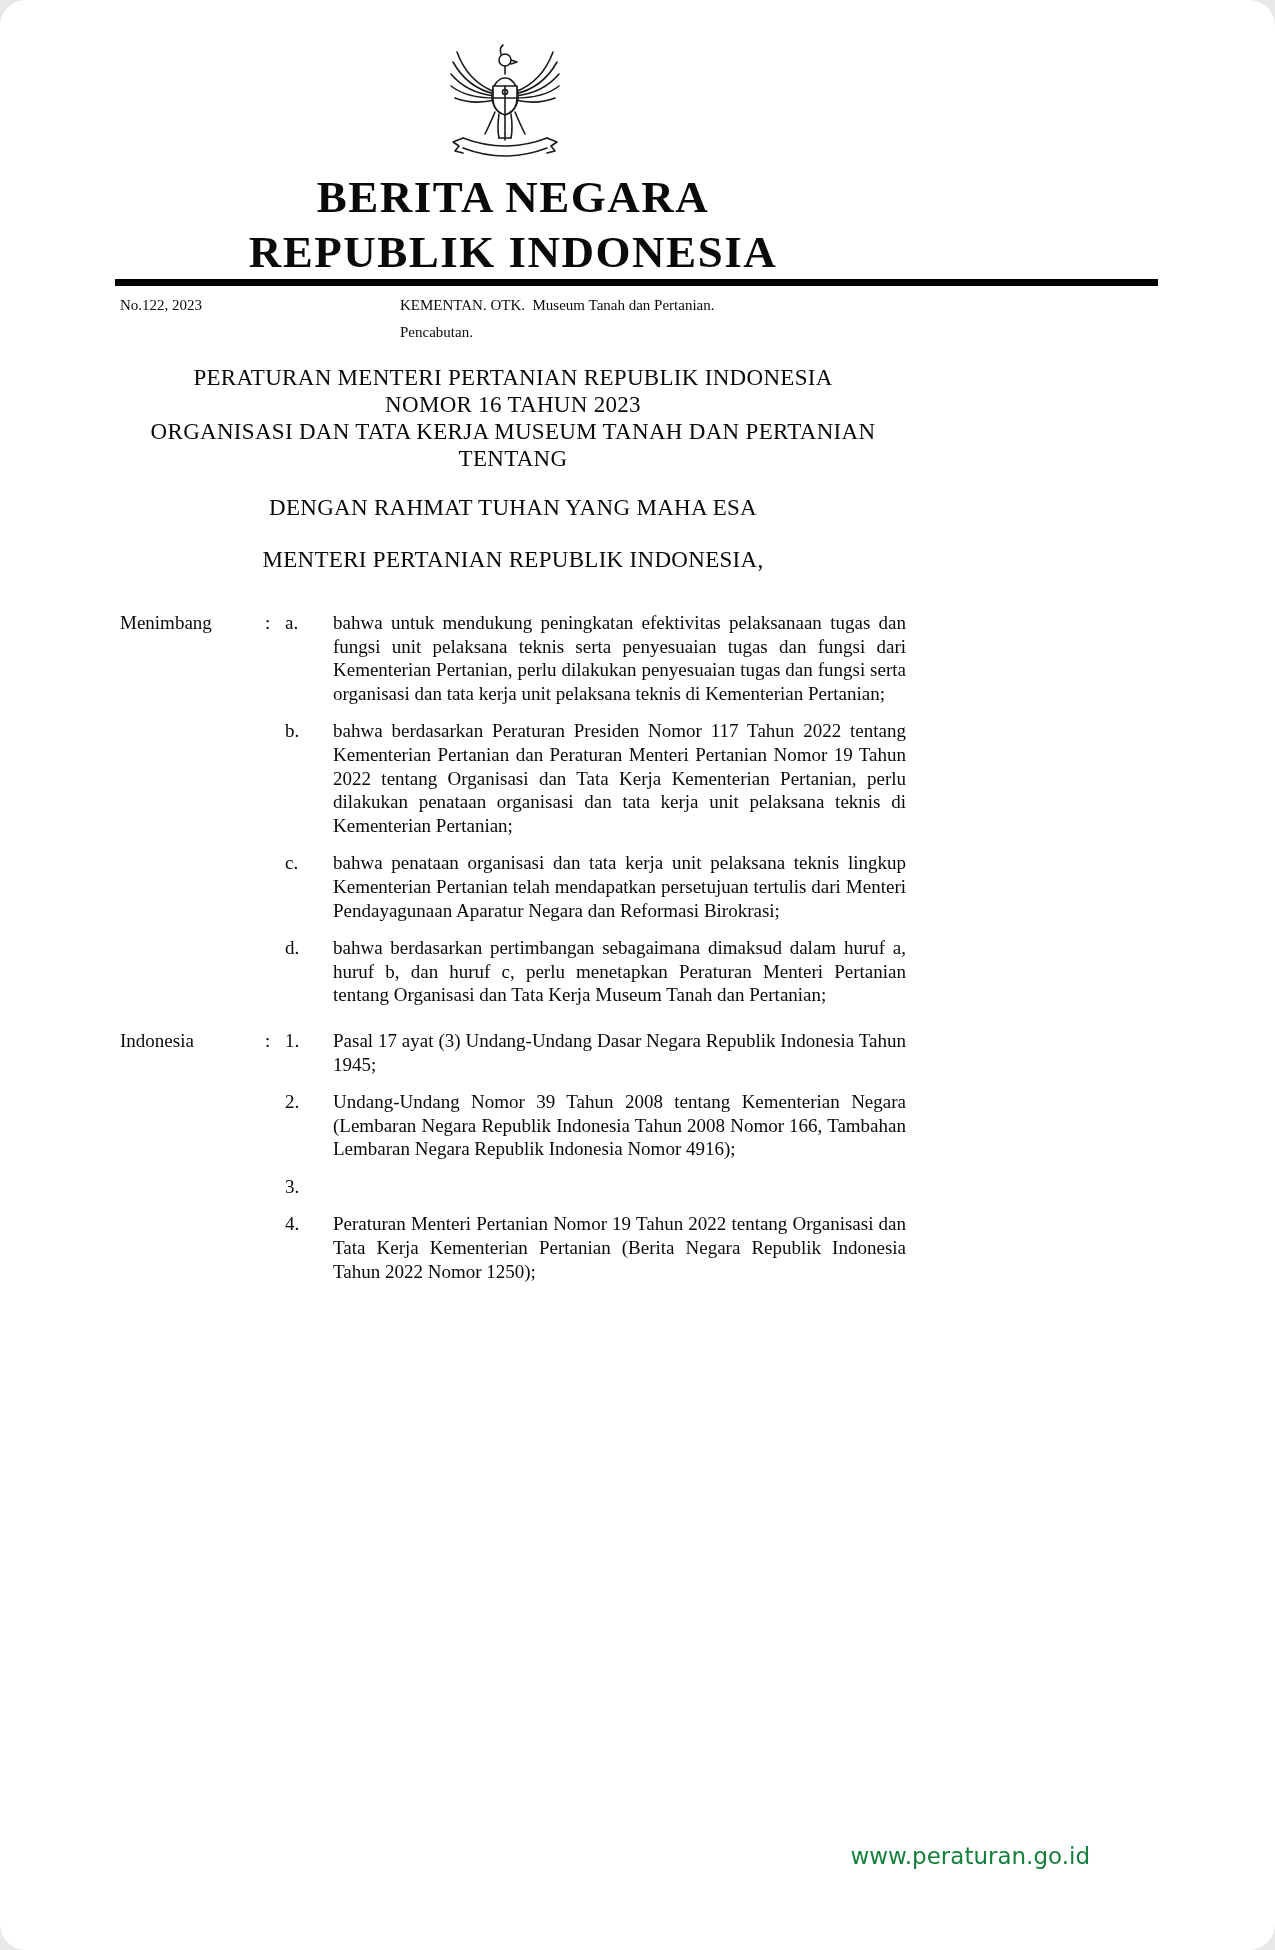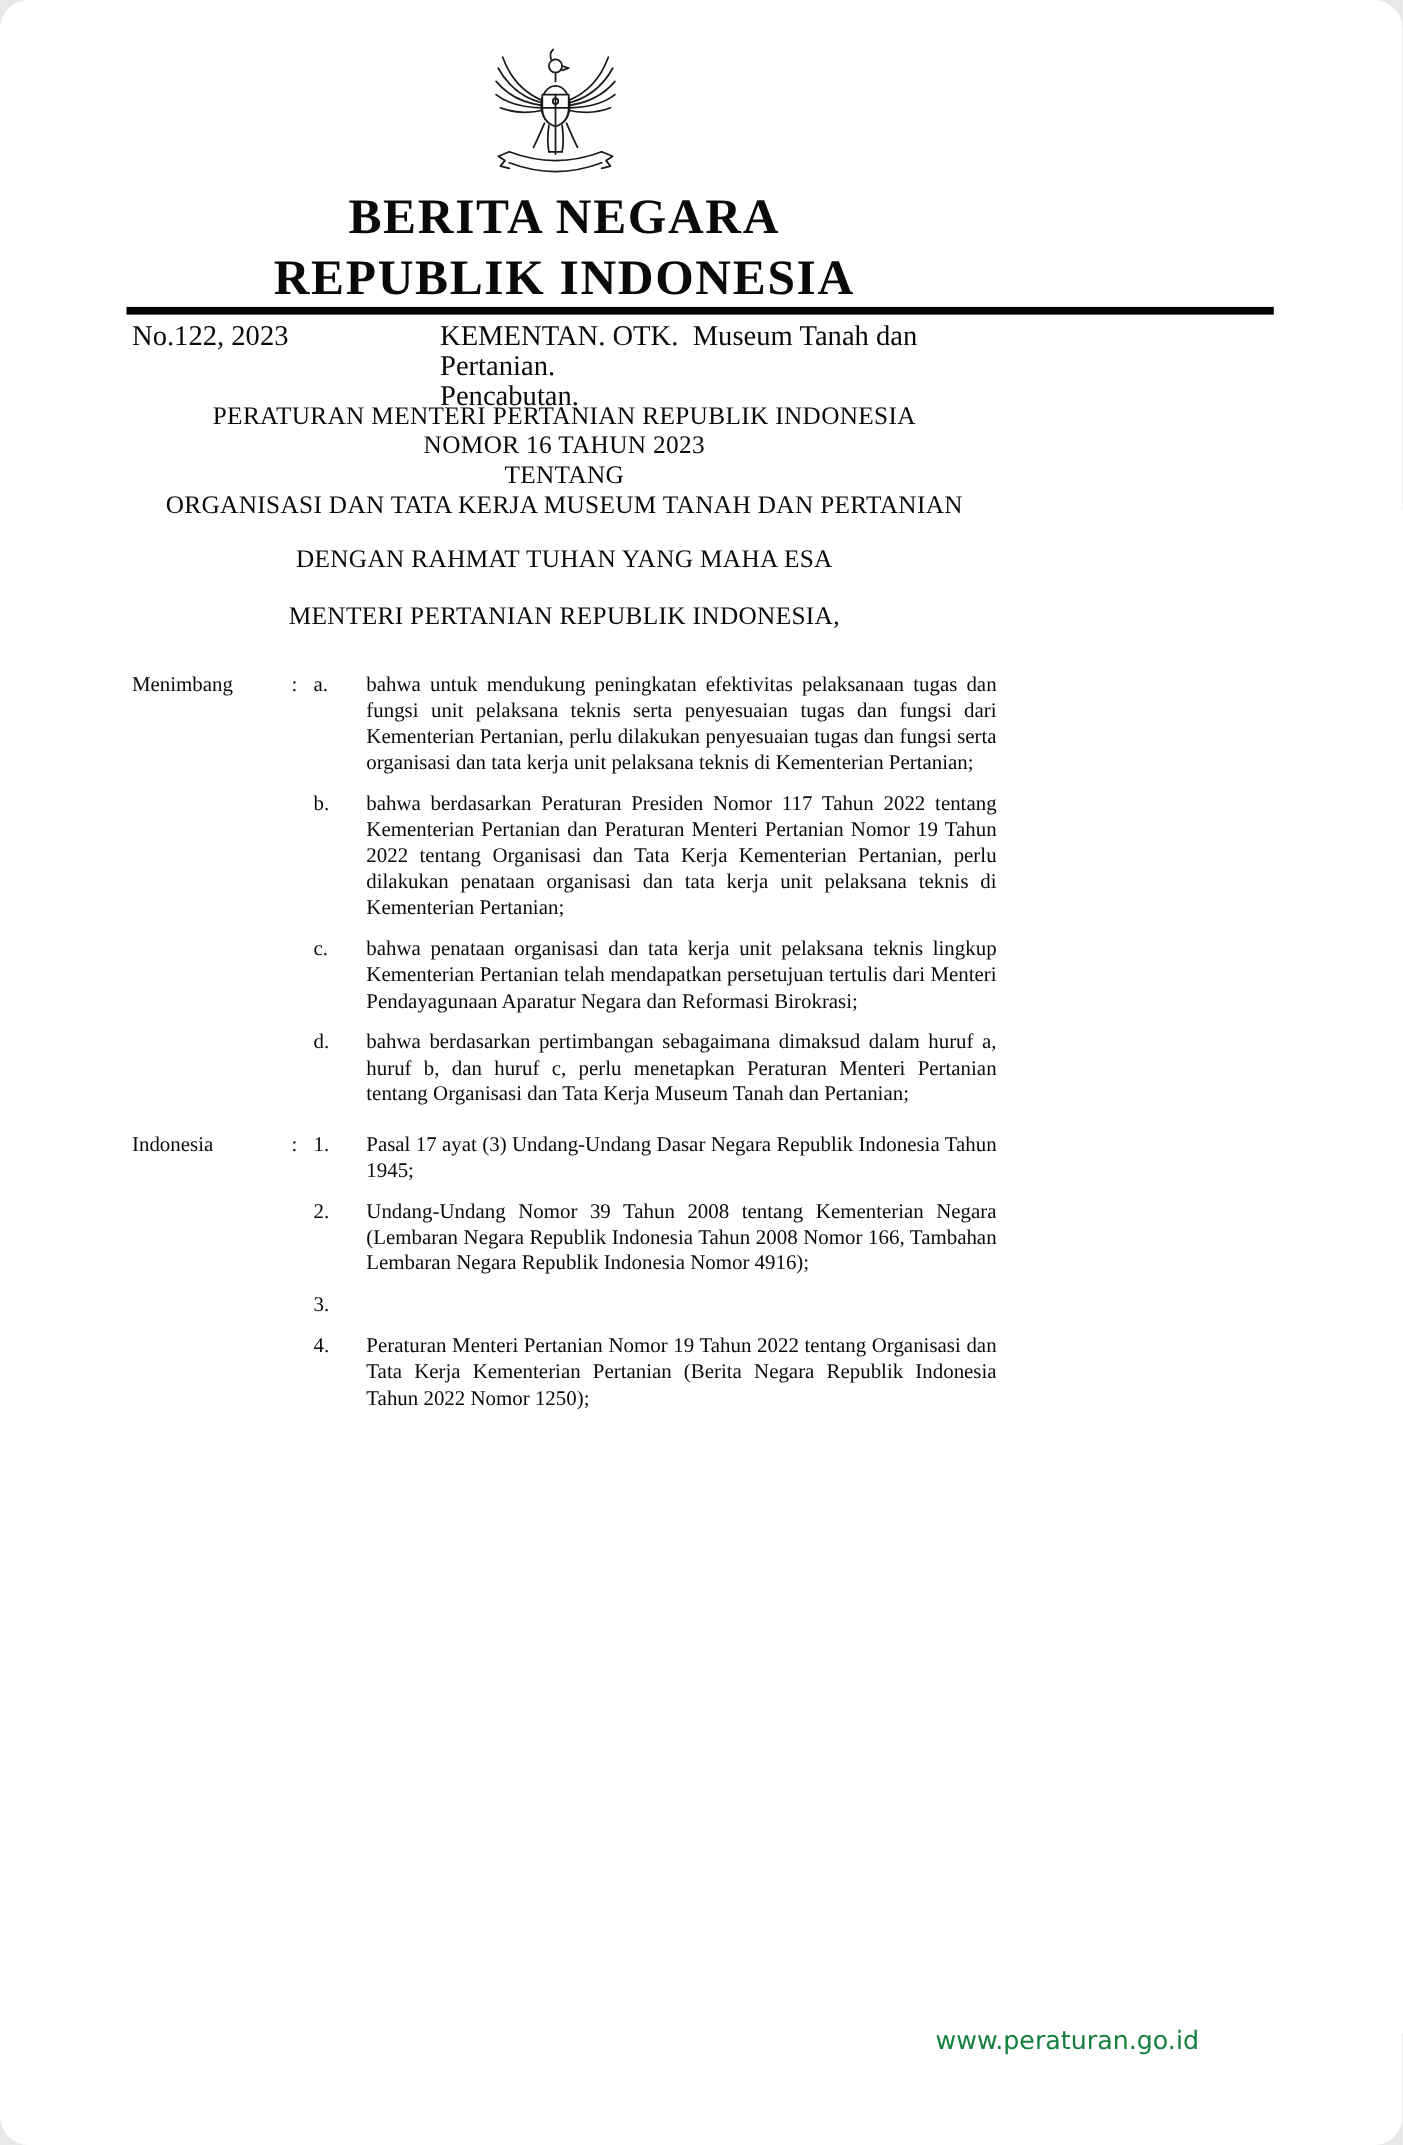--- a/index.html
+++ b/index.html
@@ -40,21 +40,21 @@
     height: 7px;
     background: #000000;
   }
   .meta {
     position: absolute;
     top: 292px;
     left: 120px;
     width: 786px;
     display: grid;
     grid-template-columns: 280px 1fr;
-    font-size: 26px;
+    font-size: 15px;
     line-height: 27px;
   }
   .subject { white-space: pre-wrap; }
   .heading-block {
     position: absolute;
     top: 364px;
     left: 120px;
     width: 786px;
     text-align: center;
     font-size: 23px;
@@ -145,22 +145,22 @@
 
   <div class="meta">
     <div>No.122, 2023</div>
     <div class="subject">KEMENTAN. OTK.  Museum Tanah dan Pertanian.
 Pencabutan.</div>
   </div>
 
   <div class="heading-block">
     <div>PERATURAN MENTERI PERTANIAN REPUBLIK INDONESIA</div>
     <div>NOMOR 16 TAHUN 2023</div>
+    <div>ORGANISASI DAN TATA KERJA MUSEUM TANAH DAN PERTANIAN</div>
     <div>TENTANG</div>
-    <div>ORGANISASI DAN TATA KERJA MUSEUM TANAH DAN PERTANIAN</div>
     <div class="invocation">DENGAN RAHMAT TUHAN YANG MAHA ESA</div>
     <div class="issuer">MENTERI PERTANIAN REPUBLIK INDONESIA,</div>
   </div>
 
   <div class="clauses">
 
     <div class="clause">
       <div>Menimbang</div>
       <div>:</div>
       <div>a.</div>

